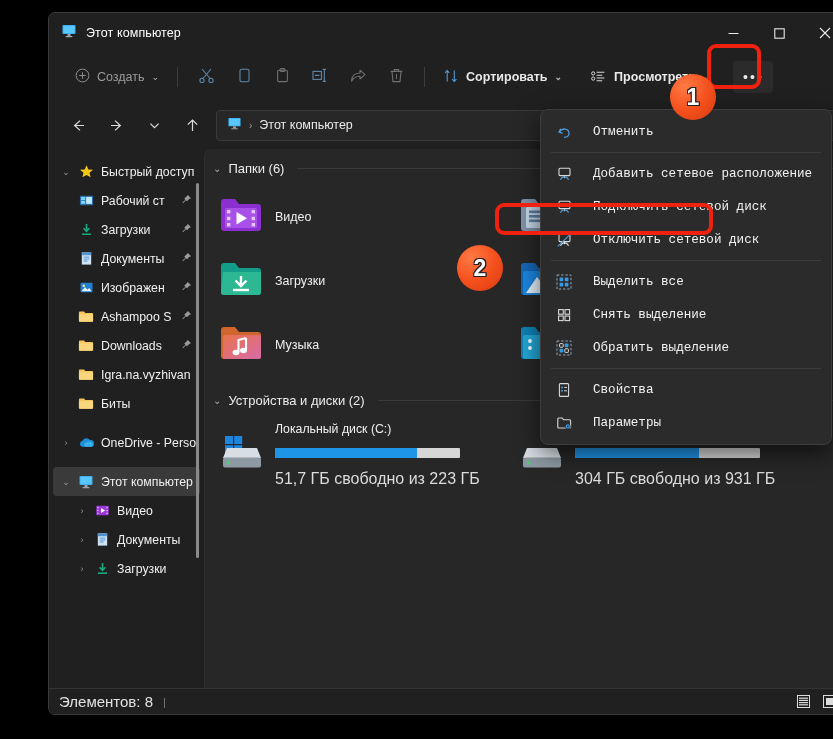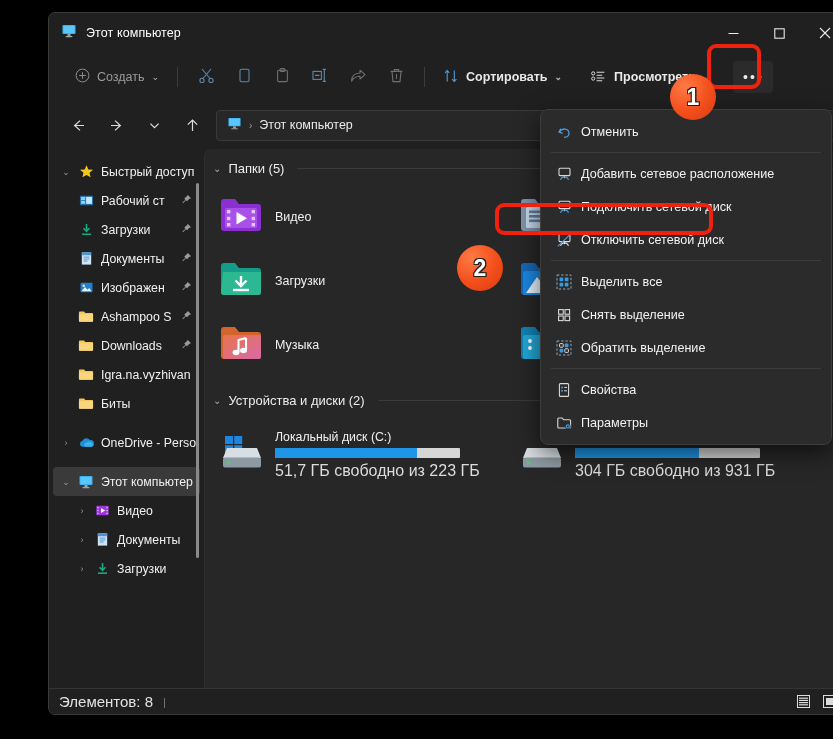--- a/index.html
+++ b/index.html
@@ -117,21 +117,21 @@
   .grp-head { display: flex; align-items: center; height: 26px; padding-left: 8px; gap: 7px; }
   .grp-chev { color: #a8a8a8; font-size: 10px; }
   .grp-title { color: #ededed; font-size: 13px; white-space: nowrap; }
   .grp-rule { flex: 1; height: 1px; background: #3b3b3b; margin: 0 12px 0 6px; }
 
   .tiles { display: flex; flex-wrap: wrap; padding: 4px 0 0 10px; }
   .tile { width: 300px; height: 64px; display: flex; align-items: center; gap: 12px; padding-left: 4px; }
   .tile-label { color: #f0f0f0; font-size: 12.5px; }
 
   .drive-tile { width: 300px; height: 76px; display: flex; align-items: center; gap: 10px; padding-left: 4px; }
-  .drive-info { display: flex; flex-direction: column; gap: 4px; }
+  .drive-info { display: flex; flex-direction: column; gap: 12px; }
   .drive-name { color: #f0f0f0; font-size: 12.3px; }
   .drive-bar { width: 185px; height: 10px; background: #d6d6d6; border-radius: 1px; overflow: hidden; }
   .drive-fill { height: 100%; background: #1f95e8; }
   .drive-free { color: #dcdcdc; font-size: 16px; }
 
   
   .statusbar {
     position: absolute; left: 0; bottom: 0; width: 100%; height: 26px;
     background: #202020; border-top: 1px solid #343434;
     display: flex; align-items: center; padding: 0 10px;
@@ -141,22 +141,22 @@
   .status-views { margin-left: auto; display: flex; gap: 8px; align-items: center; }
   .view-btn { width: 18px; height: 18px; display: flex; align-items: center; justify-content: center; }
 
   
   .menu {
     position: absolute; left: 491px; top: 96px; width: 292px;
     background: #2b2b2b; border: 1px solid #3d3d3d; border-radius: 8px;
     box-shadow: 0 8px 24px rgba(0,0,0,.6); padding: 5px 4px; z-index: 40;
   }
   .menu-item {
-    height: 33px; display: flex; align-items: center; gap: 8px;
-    padding-left: 10px; border-radius: 4px; white-space: nowrap;
+    height: 33px; display: flex; align-items: center; gap: 20px;
+    padding-left: 10px; border-radius: 4px; white-space: nowrap; font-family: Liberation Mono, monospace;
   }
   .menu-label { color: #f2f2f2; font-size: 12.6px; }
   .menu-ico { width: 18px; display: flex; align-items: center; justify-content: center; flex: 0 0 18px; }
   .menu-div { height: 1px; background: #3d3d3d; margin: 4px 6px; }
 
   
   .anno-rect {
     position: absolute; border: 4px solid #ef2210; border-radius: 9px;
     z-index: 60; pointer-events: none;
   }
@@ -548,21 +548,21 @@
         <span class="sb-label">Загрузки</span>
       </div>
 
       <div class="sb-scroll"></div>
     </div>
 
     <div class="content">
 
       <div class="grp-head">
         <span class="grp-chev">⌄</span>
-        <span class="grp-title">Папки (5)</span>
+        <span class="grp-title">Папки (6)</span>
         <span class="grp-rule"></span>
       </div>
 
       <div class="tiles">
         <div class="tile">
           <span>
             <svg width="44" height="40" viewBox="0 0 44 40">
               <path d="M2 7 A3 3 0 0 1 5 4 L16 4 L20 9 L39 9 A3 3 0 0 1 42 12 L42 33 A3 3 0 0 1 39 36 L5 36 A3 3 0 0 1 2 33 Z" fill="#8b2fd0"></path>
               <rect x="6" y="13" width="32" height="20" rx="1.5" fill="#a950e8"></rect>
               <rect x="8" y="15" width="3.4" height="3.4" fill="#e6c4ff"></rect>

